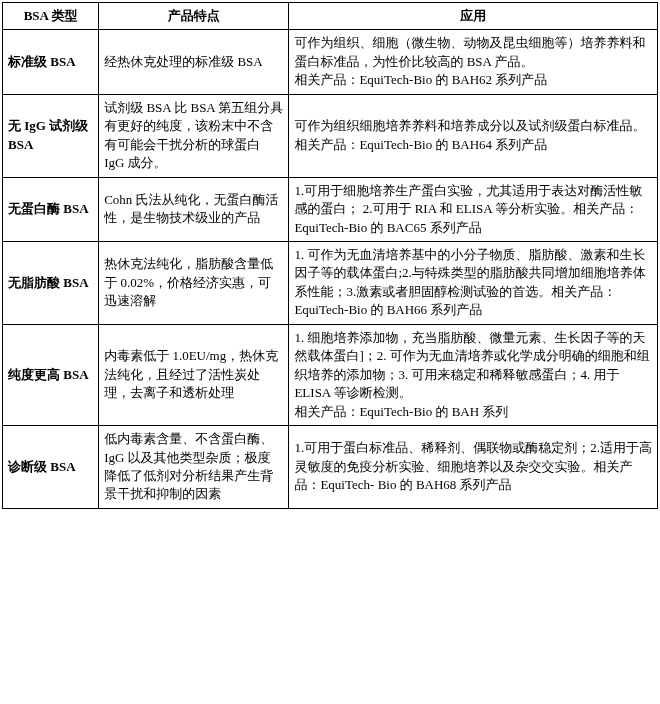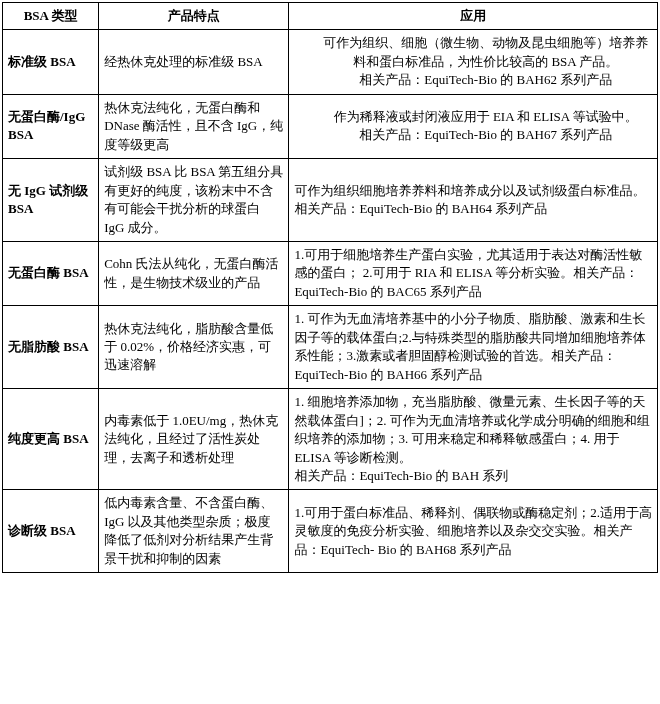--- a/index.html
+++ b/index.html
@@ -49,22 +49,20 @@
   }
   td.app-cell {
     text-align: left;
     font-size: 13px;
     line-height: 1.5;
   }
   td.app-cell .app-line {
     display: block;
   }
   td.app-cell.centered .app-line {
-    text-align: center;
-    margin-left: 25px;
   }
 </style>
 </head>
 <body>
 
 <table class="bsa-table">
   <colgroup>
     <col class="c-type">
     <col class="c-feat">
     <col class="c-app">
@@ -76,28 +74,20 @@
       <th>应用</th>
     </tr>
   </thead>
   <tbody id="tbody">
       <tr>
         <td class="type-cell">标准级 BSA</td>
         <td class="feat-cell">经热休克处理的标准级 BSA</td>
         <td class="app-cell centered">
           <span class="app-line">可作为组织、细胞（微生物、动物及昆虫细胞等）培养养料和蛋白标准品，为性价比较高的 BSA 产品。</span>
           <span class="app-line">相关产品：EquiTech-Bio 的 BAH62 系列产品</span>
-        </td>
-      </tr>
-      <tr>
-        <td class="type-cell">无蛋白酶/IgG BSA</td>
-        <td class="feat-cell">热休克法纯化，无蛋白酶和 DNase 酶活性，且不含 IgG，纯度等级更高</td>
-        <td class="app-cell centered">
-          <span class="app-line">作为稀释液或封闭液应用于 EIA 和 ELISA 等试验中。</span>
-          <span class="app-line">相关产品：EquiTech-Bio 的 BAH67 系列产品</span>
         </td>
       </tr>
       <tr>
         <td class="type-cell">无 IgG 试剂级 BSA</td>
         <td class="feat-cell">试剂级 BSA 比 BSA 第五组分具有更好的纯度，该粉末中不含有可能会干扰分析的球蛋白 IgG 成分。</td>
         <td class="app-cell">
           <span class="app-line">可作为组织细胞培养养料和培养成分以及试剂级蛋白标准品。相关产品：EquiTech-Bio 的 BAH64 系列产品</span>
         </td>
       </tr>
       <tr>

